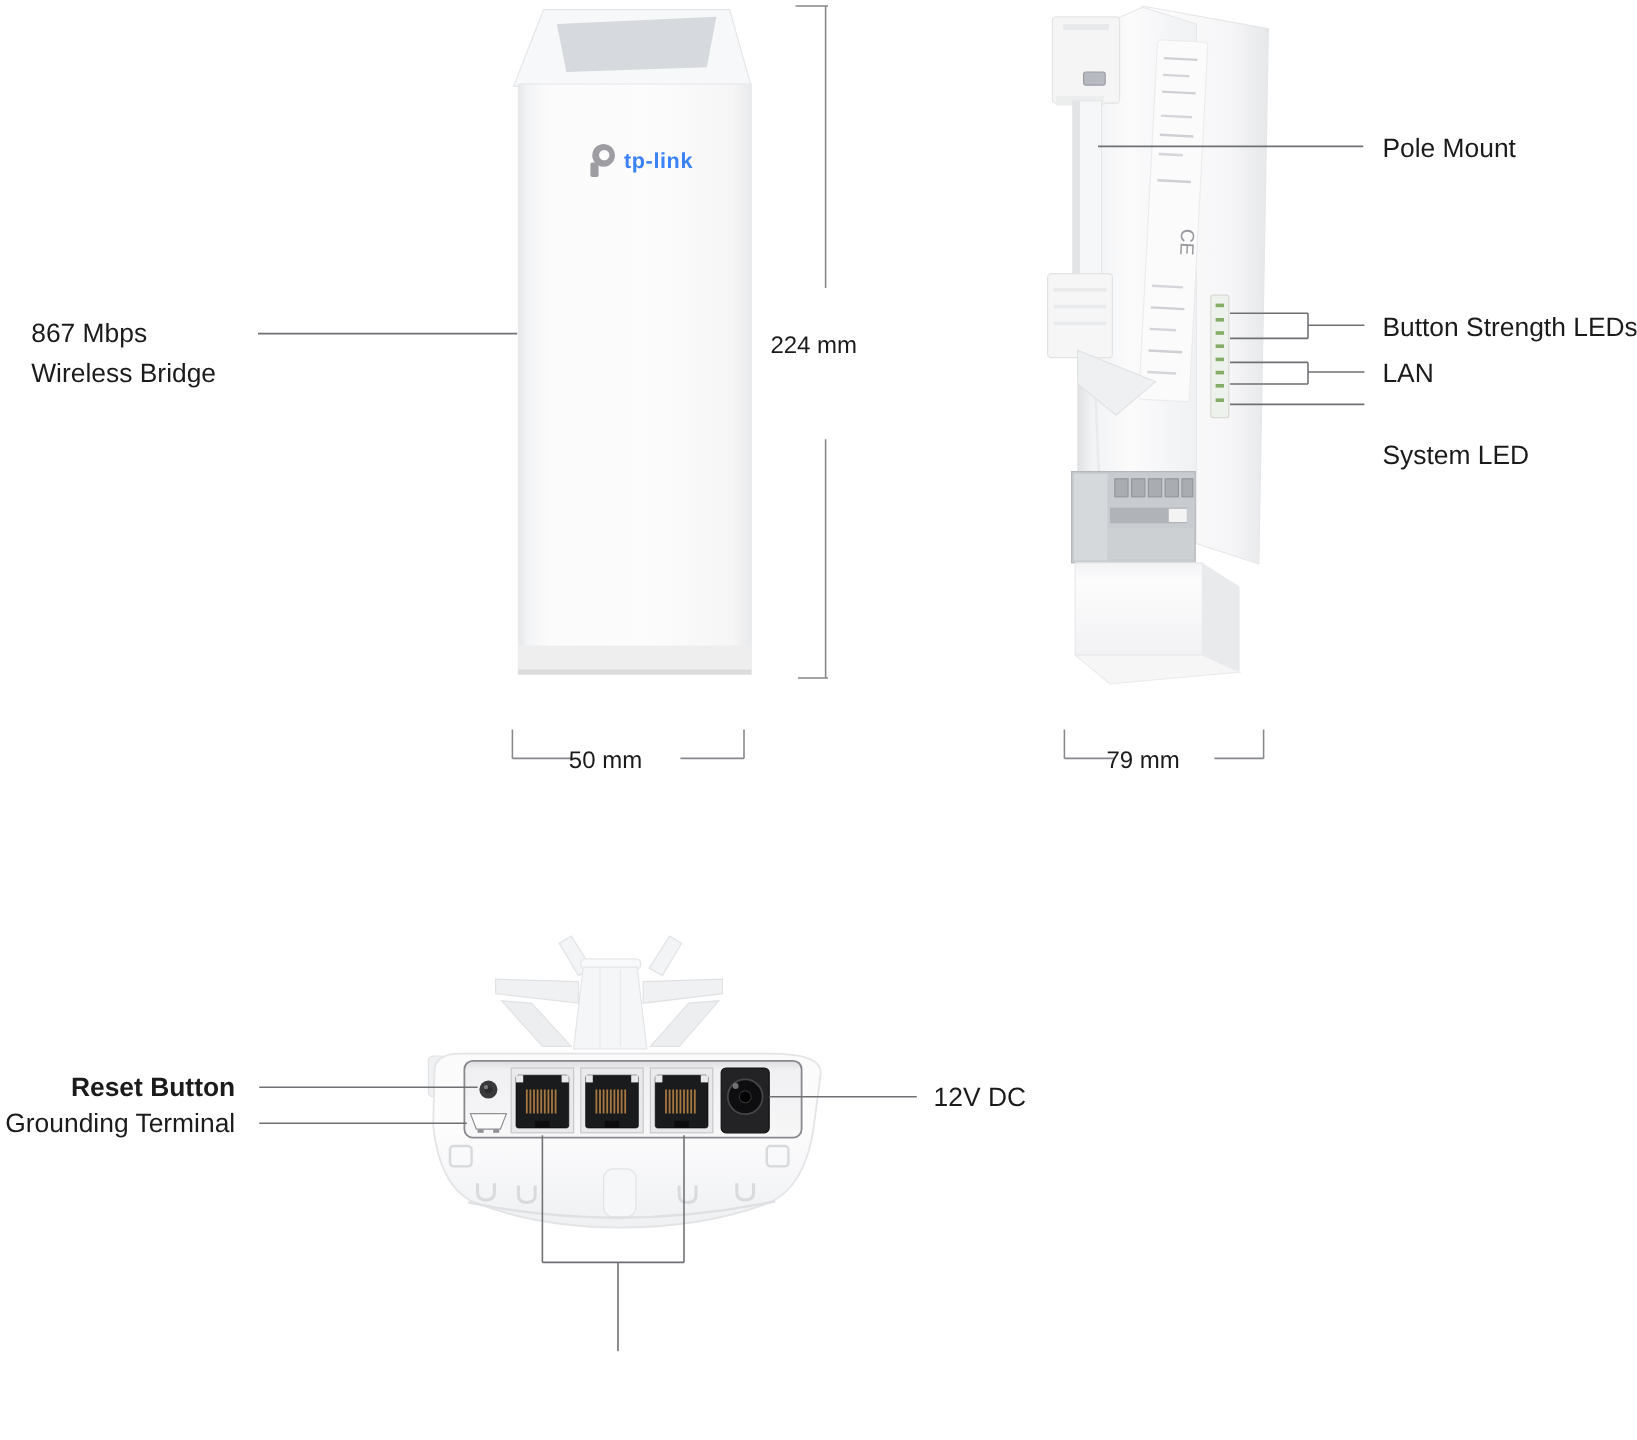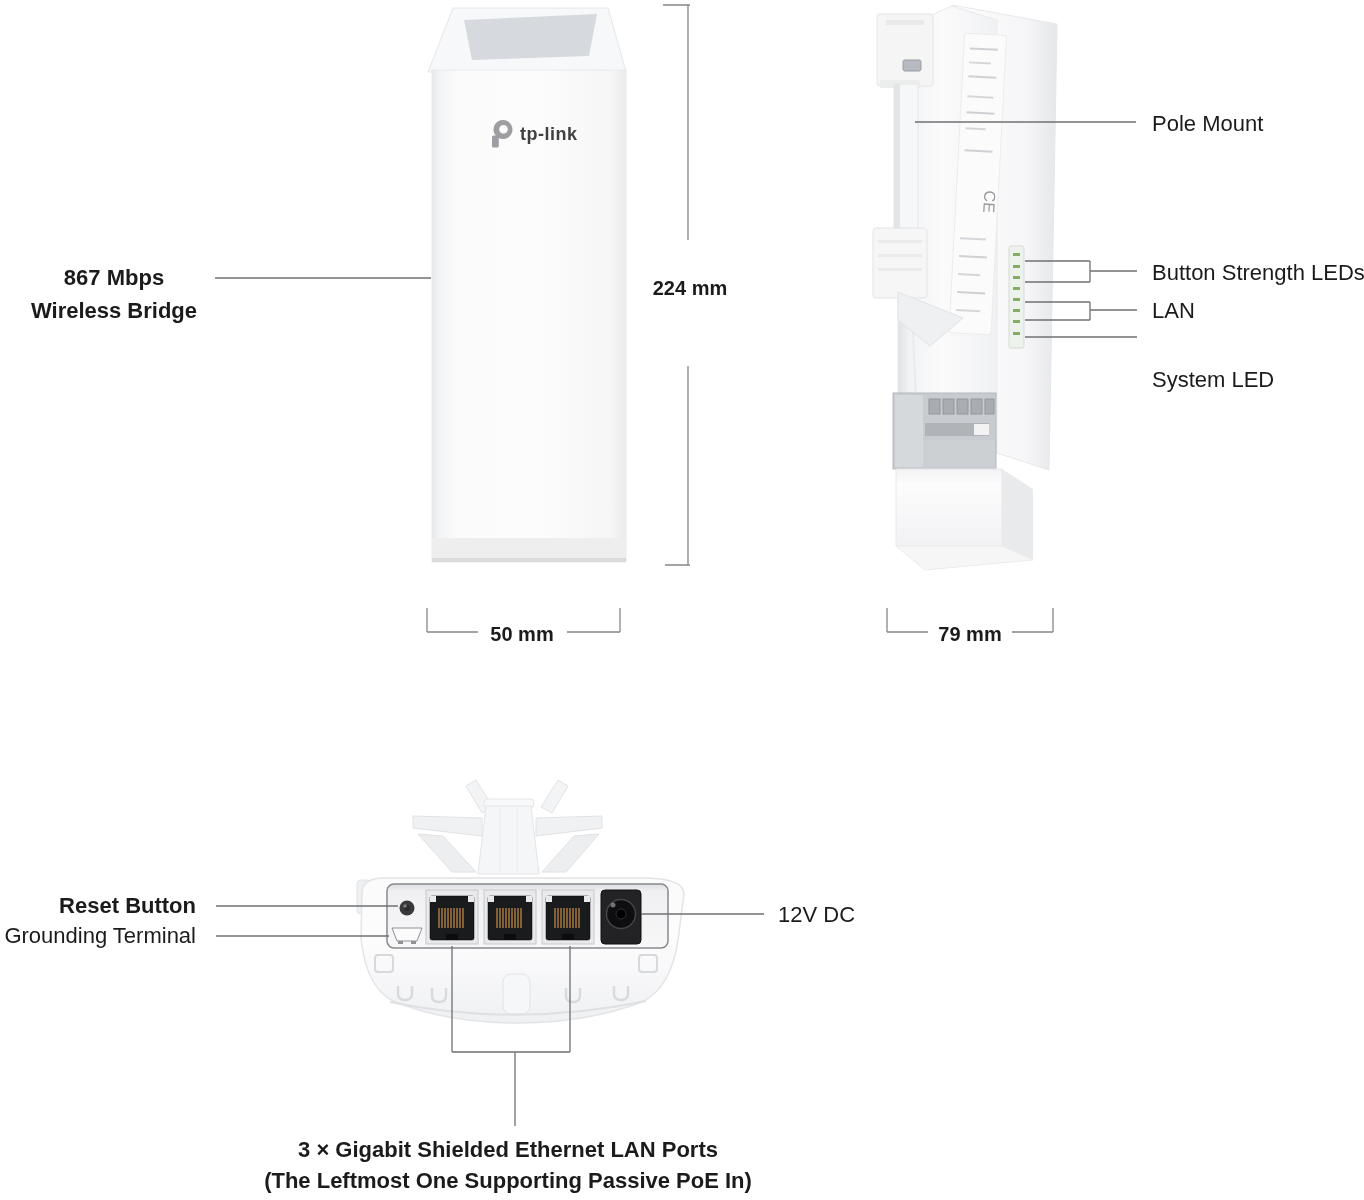--- a/index.html
+++ b/index.html
@@ -5,40 +5,40 @@
   html,body{margin:0;padding:0;background:#fff;}
   #canvas{
     position:relative;width:1364px;height:1200px;background:#ffffff;
     font-family:"Liberation Sans", sans-serif;overflow:hidden;
   }
   #art{position:absolute;left:0;top:0;}
   .lbl{
     position:absolute;font-size:22px;line-height:30px;color:#1b1b1b;
     white-space:nowrap;
   }
-  .lbl.center{text-align:center;white-space:normal;font-weight:bold;}
+  .lbl.center{text-align:left;white-space:normal;}
   .lbl.right{text-align:right;}
   .dim{font-size:20px;}
   #front-feature{left:26px;top:261px;width:176px;line-height:33px;}
   #dim-height{left:642px;top:273px;width:96px;}
   #dim-width-front{left:474px;top:619px;width:96px;}
   #dim-width-side{left:922px;top:619px;width:96px;}
   #lbl-pole{left:1152px;top:109px;}
   #lbl-signal{left:1152px;top:258px;}
   #lbl-lan{left:1152px;top:296px;}
   #lbl-system{left:1152px;top:324px;margin-top:41px;}
   #lbl-reset{left:18px;top:891px;width:178px;font-weight:bold;}
   #lbl-ground{left:0px;top:921px;width:196px;}
   #lbl-dc{left:778px;top:900px;}
   #lbl-ports{left:248px;top:1134px;width:520px;line-height:31px;}
   #logo{
     position:absolute;left:489px;top:119px;display:flex;align-items:center;gap:6px;
   }
   #logo .logo-text{
-    font-size:18px;font-weight:bold;color:#404040;letter-spacing:0.5px;
+    font-size:18px;font-weight:bold;color:#3b82f6;letter-spacing:0.5px;
   }
 </style>
 </head>
 <body>
 
 <div id="canvas">
 
 <svg id="art" width="1364" height="1200" viewBox="0 0 1364 1200">
   <defs>
     <linearGradient id="fvBody" x1="0" y1="0" x2="1" y2="0">
@@ -266,18 +266,14 @@
 
 <div id="lbl-pole" class="lbl">Pole Mount</div>
 <div id="lbl-signal" class="lbl">Button Strength LEDs</div>
 <div id="lbl-lan" class="lbl">LAN</div>
 <div id="lbl-system" class="lbl">System LED</div>
 
 <div id="lbl-reset" class="lbl right">Reset Button</div>
 <div id="lbl-ground" class="lbl right">Grounding Terminal</div>
 <div id="lbl-dc" class="lbl">12V DC</div>
 
-<div id="lbl-ports" class="lbl center">
-  <div>3 × Gigabit Shielded Ethernet LAN Ports</div>
-  <div>(The Leftmost One Supporting Passive PoE In)</div>
+
 </div>
 
-</div>
-
 </body></html>

